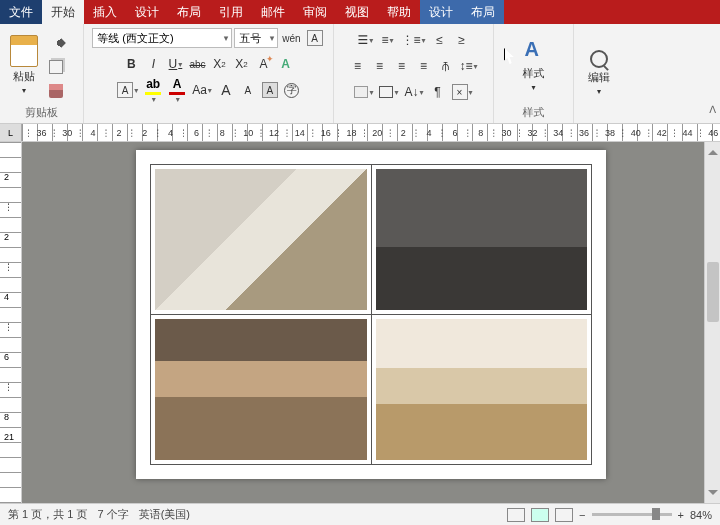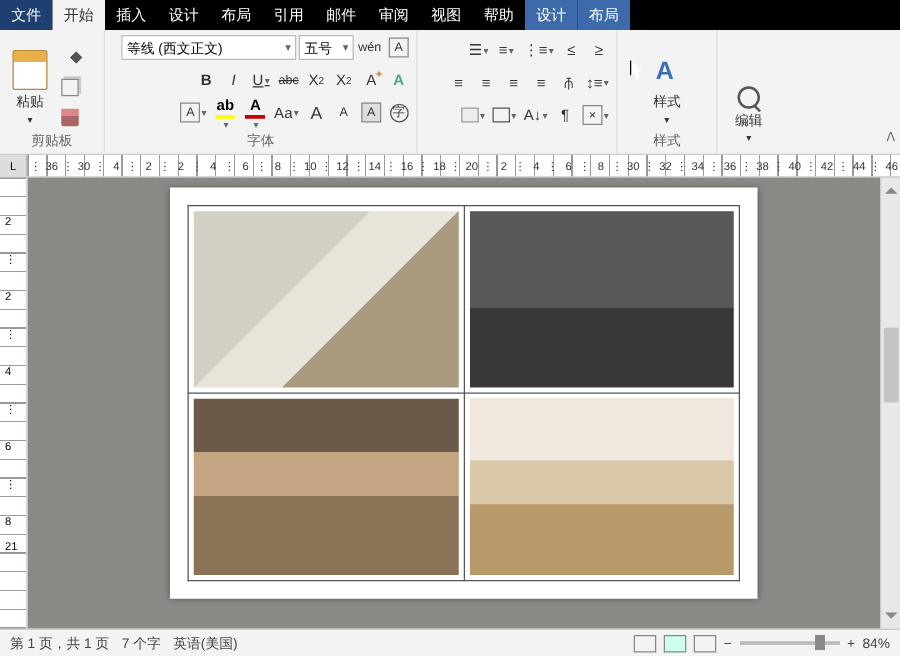--- a/index.html
+++ b/index.html
@@ -1,29 +1,29 @@
 <!DOCTYPE html>
 <html><head>
 <meta charset="utf-8">
 <style>
 *{margin:0;padding:0;box-sizing:border-box;font-family:"Microsoft YaHei",sans-serif;-webkit-user-select:none}
 body{width:720px;height:525px;background:#f0f0f0;overflow:hidden;display:flex;flex-direction:column}
-.title-bar{height:24px;background:#000000;display:flex;align-items:center;color:#fff;font-size:12px}
+.title-bar{height:24px;background:#b91c1c;display:flex;align-items:center;color:#fff;font-size:12px}
 .tab{padding:0 9px;height:24px;line-height:24px;cursor:pointer}
 .tab.file{background:#1e3f6f}
 .tab.active{background:#f3f3f3;color:#333}
 .title-right{margin-left:auto;display:flex;align-items:center;gap:4px;padding-right:10px}
 .tell{display:flex;align-items:center;gap:4px;padding:0 8px}
 .bulb{width:14px;height:14px;border:1px solid #fff;border-radius:50%;position:relative}
 .bulb::after{content:"";position:absolute;bottom:-3px;left:4px;width:4px;height:2px;background:#fff}
 .share{display:flex;align-items:center;gap:4px}
 .person{width:12px;height:12px;border:1px solid #fff;border-radius:50% 50% 0 0;border-bottom:none;position:relative}
 .ribbon{height:100px;background:#f3f3f3;border-bottom:1px solid #ccc;display:flex}
 .grp{border-right:1px solid #ddd;display:flex;flex-direction:column;padding:2px 4px}
-.grp-body{flex:1;display:flex;align-items:flex-end;gap:2px}
+.grp-body{flex:1;display:flex;align-items:center;gap:2px}
 .grp-label{text-align:center;font-size:11px;color:#666;padding:1px 0}
 .vbtn{display:flex;flex-direction:column;align-items:center;justify-content:center;padding:4px 6px;font-size:11px;color:#333;gap:2px;cursor:pointer}
 .paste-ico{width:28px;height:32px;background:linear-gradient(#e8b04a,#e8b04a 30%,#fff 30%);border:1px solid #b8883a;border-radius:2px}
 .cut{width:14px;height:14px;background:conic-gradient(#555 0 25%,transparent 0);transform:rotate(45deg)}
 .copy{width:14px;height:14px;border:1px solid #888;box-shadow:2px -2px 0 #ccc}
 .brush{width:14px;height:14px;background:linear-gradient(#d88,#d88 40%,#a66 40%);border-radius:0 0 2px 2px}
 .combo{height:20px;border:1px solid #bbb;background:#fff;font-size:11px;padding:0 14px 0 4px;display:flex;align-items:center;position:relative;cursor:pointer}
 .combo::after{content:"▾";position:absolute;right:3px;font-size:9px;color:#666}
 .row{display:flex;gap:2px;align-items:center;height:24px}
 .sbtn{min-width:20px;height:20px;display:inline-flex;align-items:center;justify-content:center;font-size:12px;color:#333;cursor:pointer;padding:0 2px}
@@ -156,21 +156,20 @@
         <div class="sbtn" style="font-size:14px">A</div>
         <div class="sbtn" style="font-size:10px">A</div>
         <div class="sbtn">
             <span class="box" style="background:#ddd">A</span>
           </div>
         <div class="sbtn">
             <span style="border:1px solid #555;border-radius:50%;width:15px;height:15px;display:inline-flex;align-items:center;justify-content:center;font-size:10px">字</span>
           </div>
       </div>
     </div>
-    <div class="grp-label">字体</div>
   </div>
 
   <div class="grp" style="width:160px">
     <div class="grp-body" style="flex-direction:column;gap:2px;padding-top:2px">
       <div class="row">
         <div class="sbtn dd">☰</div>
         <div class="sbtn dd">≡</div>
         <div class="sbtn dd">⋮≡</div>
         <div class="sbtn">≤</div>
         <div class="sbtn">≥</div>

